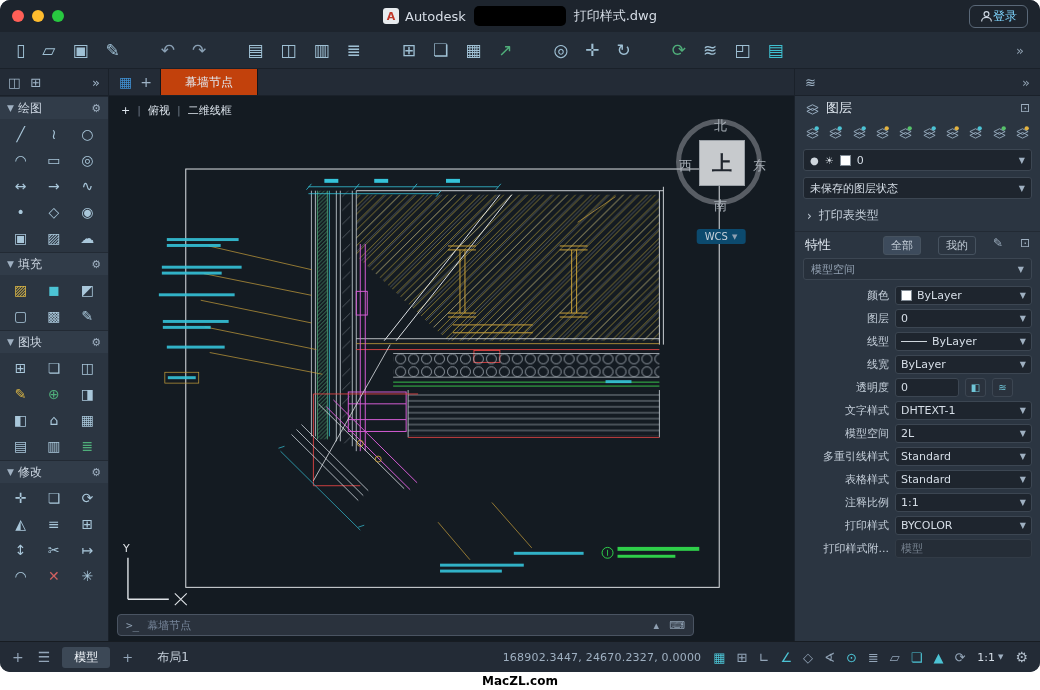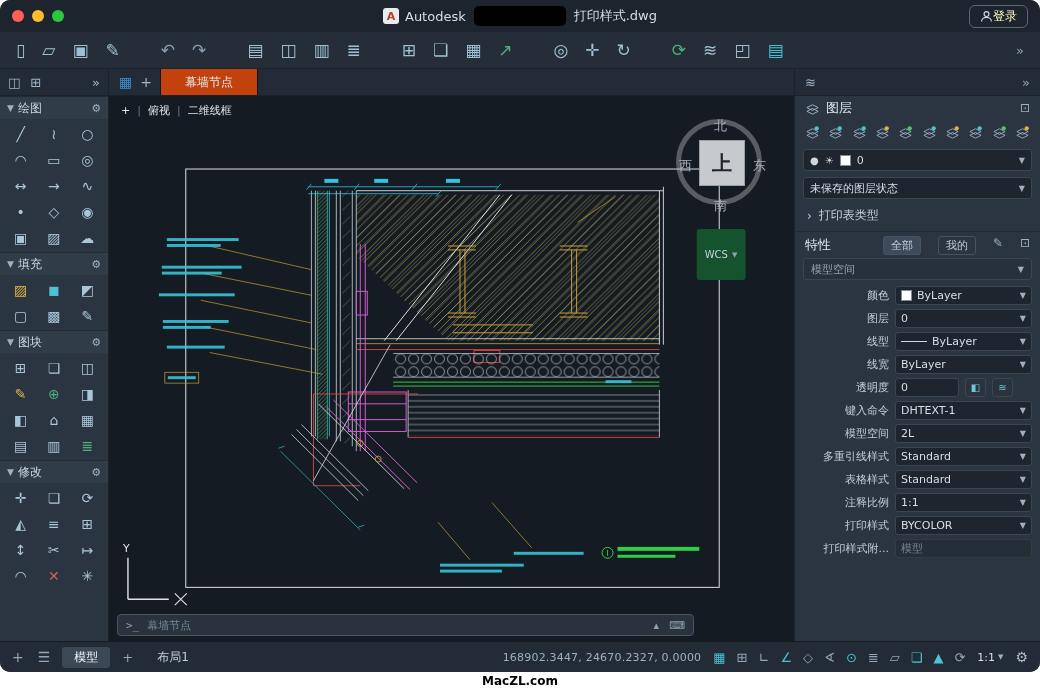--- a/index.html
+++ b/index.html
@@ -8,21 +8,21 @@
   
   .titlebar{height:32px;background:#1d242d;display:flex;align-items:center;padding:0 12px;position:relative;flex:0 0 auto;}
   .traffic{display:flex;gap:8px;z-index:2;}
   .light{width:12px;height:12px;border-radius:50%;}
   .l-red{background:#ff5f57}.l-yellow{background:#febc2e}.l-green{background:#28c840}
   .title-center{position:absolute;left:0;right:0;top:0;bottom:0;display:flex;align-items:center;justify-content:center;gap:6px;pointer-events:none;}
   .appicon{width:16px;height:16px;border-radius:3px;background:#e8ecef;color:#c0392b;font-weight:bold;font-size:11px;display:flex;align-items:center;justify-content:center;}
   .title-text{color:#d6dde6;font-size:13px;}
   .censor{display:inline-block;width:92px;height:20px;background:#000;border-radius:5px;margin:0 2px;}
   .login{margin-left:auto;display:flex;align-items:center;border:1px solid #5a6878;border-radius:6px;
-    padding:2px 10px;color:#fef9c3;font-size:12px;z-index:2;cursor:pointer;}
+    padding:2px 10px;color:#7dd3fc;font-size:12px;z-index:2;cursor:pointer;}
   
   .toolbar{height:36px;background:#242d38;border-bottom:1px solid #1a212a;display:flex;align-items:center;padding:0 16px;flex:0 0 auto;}
   .tbicons{display:flex;align-items:center;gap:17px;}
   .tbicon{font-size:17px;color:#9fc0d4;cursor:pointer;line-height:1;}
   .tbicon.gap{margin-left:24px;}
   .overflow{margin-left:auto;color:#8fa0b0;font-size:13px;}
   
   .main{flex:1;display:flex;min-height:0;}
   
   .palette{width:108px;flex:0 0 108px;background:#2b3541;border-right:1px solid #1a212a;display:flex;flex-direction:column;overflow:hidden;}
@@ -43,21 +43,21 @@
   .cad{position:absolute;inset:0;width:100%;height:100%;}
   .vpcontrols{position:absolute;top:7px;left:12px;display:flex;align-items:center;gap:7px;color:#dfe7ef;font-size:11px;z-index:3;}
   .vsep{color:#6b7684;}
   
   .viewcube{position:absolute;top:9px;right:13px;width:120px;height:150px;z-index:3;}
   .vc-ring{position:absolute;left:15px;top:14px;width:86px;height:86px;border:5px solid rgba(170,176,182,.45);border-radius:50%;box-sizing:border-box;}
   .vc-face{position:absolute;left:38px;top:35px;width:44px;height:44px;background:#c7cacd;border:1px solid #9aa0a6;color:#20262e;
     font-size:20px;font-weight:bold;display:flex;align-items:center;justify-content:center;}
   .vc-n,.vc-s,.vc-w,.vc-e{position:absolute;color:#a7aeb6;font-size:13px;}
   .vc-n{left:53px;top:12px}.vc-s{left:53px;top:92px}.vc-w{left:18px;top:52px}.vc-e{left:92px;top:52px}
-  .wcs{position:absolute;left:50%;transform:translateX(-50%);top:124px;background:#14532d;border-radius:3px;padding:20px 8px;
+  .wcs{position:absolute;left:50%;transform:translateX(-50%);top:124px;background:#0c4a6e;border-radius:3px;padding:2px 8px;
     color:#c6d0da;font-size:10px;display:flex;align-items:center;gap:4px;}
   .wcs .arrow{font-size:7px;color:#8fa0b2;}
   
   .cmdline{height:24px;flex:0 0 auto;display:flex;align-items:center;padding:0 100px 4px 8px;background:#141b22;}
   .cmdbox{flex:1;height:20px;background:#2a323d;border:1px solid #4a5462;border-radius:4px;display:flex;align-items:center;padding:0 8px;gap:8px;}
   .prompt{color:#8fa0b2;font-size:11px;font-family:"DejaVu Sans Mono",monospace;}
   .cmdtext{color:#76869a;font-size:11px;}
   .cmdbox .right{margin-left:auto;display:flex;gap:10px;color:#8fa0b2;font-size:11px;}
   
   .rightpanel{width:245px;flex:0 0 245px;background:#2b3541;border-left:1px solid #1a212a;display:flex;flex-direction:column;overflow:hidden;}
@@ -614,21 +614,21 @@
             <div class="prop-value">
 
               <span class="val">0</span>
 
             </div>
             <span class="extra-btn b1"></span>
             <span class="extra-btn b2"></span>
           </div>
 
           <div class="prop-row select">
-            <span class="prop-label">键入命令</span>
+            <span class="prop-label">文字样式</span>
             <div class="prop-value">
 
               <span class="val">DHTEXT-1</span>
               <span class="arrow">▼</span>
             </div>
 
           </div>
 
           <div class="prop-row select">
             <span class="prop-label">模型空间</span>

